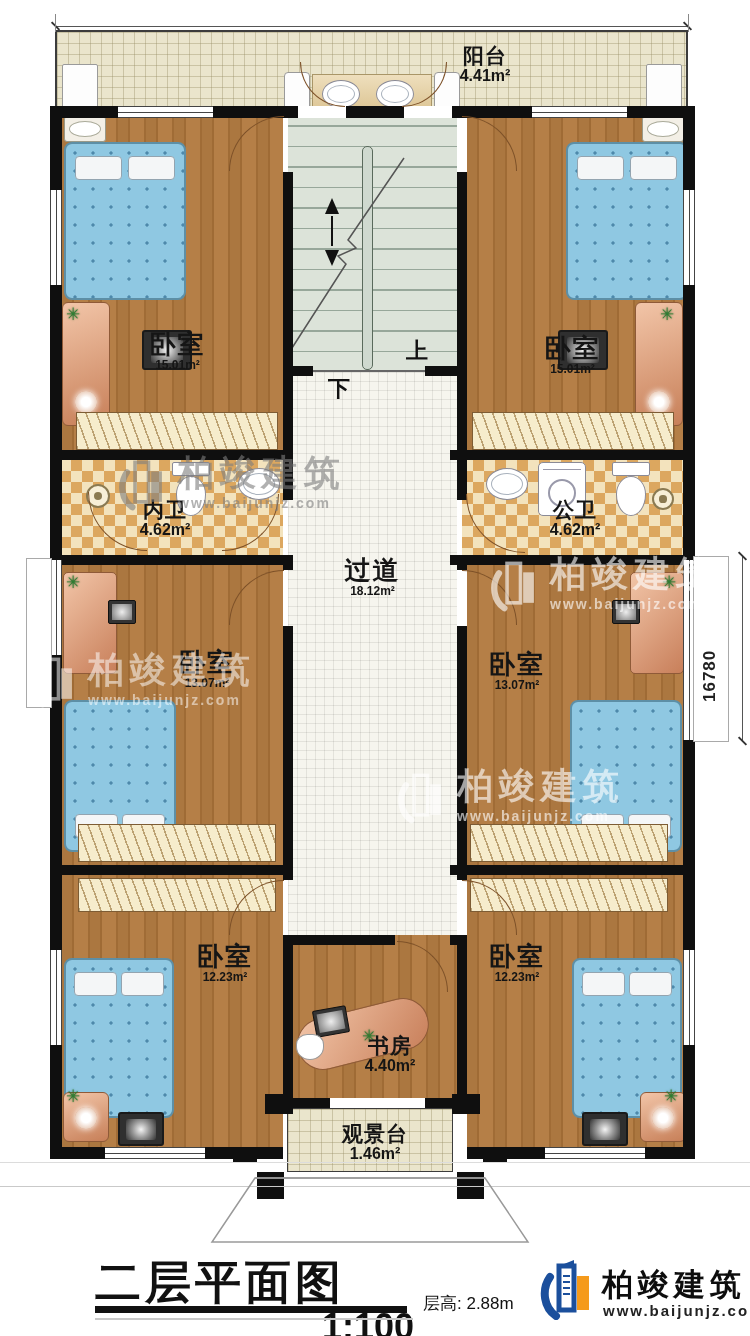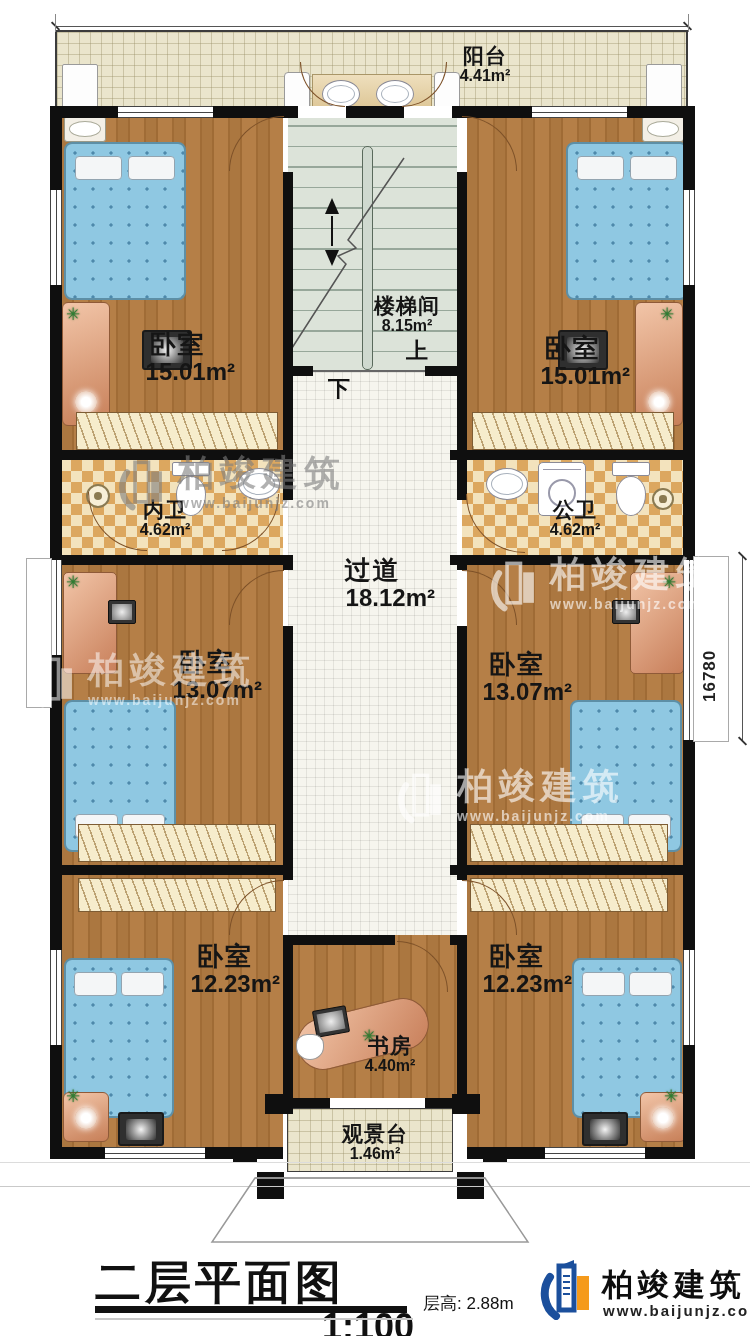--- a/index.html
+++ b/index.html
@@ -57,21 +57,21 @@
   .basin{position:absolute;background:#fff;border:1px solid #8a8a96;border-radius:50%;}
   .basin::after{content:"";position:absolute;inset:4px;border:1px solid #a9b2bd;border-radius:50%;}
   .whitebox{position:absolute;background:#fdfdfd;border:1.5px solid #9a9a9a;border-radius:4px;box-sizing:border-box;}
   .plant{position:absolute;color:#2f7d32;font-size:17px;line-height:1;text-shadow:0 0 2px #1a5c22;}
   .rail{position:absolute;background:#cfd9cf;border:1.5px solid #5a6a5c;border-radius:5px;box-sizing:border-box;}
   .tri-up{position:absolute;width:0;height:0;border-left:7px solid transparent;border-right:7px solid transparent;border-bottom:16px solid #111;}
   .tri-down{position:absolute;width:0;height:0;border-left:7px solid transparent;border-right:7px solid transparent;border-top:16px solid #111;}
   
   .rlabel{position:absolute;text-align:center;font-weight:bold;color:#151515;line-height:1.1;}
   .rname-lg{font-size:26px;letter-spacing:2px;}
-  .rarea-lg{font-size:24px;text-align:right;}
+  .rarea-lg{font-size:12px;}
   .rname-md{font-size:21px;letter-spacing:1px;}
   .rarea-md{font-size:16px;}
   .dirchar{position:absolute;font-weight:bold;font-size:22px;color:#111;}
   .dim{position:absolute;font-size:20px;font-weight:bold;color:#111;}
   .dimline{position:absolute;background:#555;}
   .tick{position:absolute;width:11px;height:2px;background:#333;transform:rotate(45deg);}
   .vdim{position:absolute;writing-mode:vertical-rl;transform:rotate(180deg);font-size:17px;font-weight:bold;color:#222;letter-spacing:1px;}
   
   .wm{position:absolute;display:flex;align-items:center;gap:8px;pointer-events:none;}
   .wm-white{color:rgba(255,255,255,.62);}
@@ -262,24 +262,20 @@
   <div class="abs" style="left:0;top:1162px;width:750px;height:1px;background:#dcdcdc;"></div>
   <div class="abs" style="left:0;top:1186px;width:750px;height:1px;background:#c9c9c9;"></div>
   <svg class="abs" style="left:200px;top:1155px;" width="360" height="92" viewBox="0 0 360 92">
     <path d="M55 23 L12 87 L328 87 L285 23 Z" fill="none" stroke="#9a9a9a" stroke-width="1.5"></path>
     <line x1="55" y1="23" x2="285" y2="23" stroke="#9a9a9a" stroke-width="1.5"></line>
   </svg>
 
   <div class="rlabel" style="left:420px;top:44px;width:130px;">
     <div class="rname-md">阳台</div>
     <div class="rarea-md">4.41m²</div>
-  </div>
-  <div class="rlabel" style="left:352px;top:294px;width:110px;">
-    <div class="rname-md">楼梯间</div>
-    <div class="rarea-md">8.15m²</div>
   </div>
   <div class="dirchar" style="left:406px;top:336px;">上</div>
   <div class="dirchar" style="left:328px;top:374px;">下</div>
   <div class="rlabel" style="left:120px;top:330px;width:115px;">
     <div class="rname-lg">卧室</div>
     <div class="rarea-lg">15.01m²</div>
   </div>
   <div class="rlabel" style="left:515px;top:334px;width:115px;">
     <div class="rname-lg">卧室</div>
     <div class="rarea-lg">15.01m²</div>

